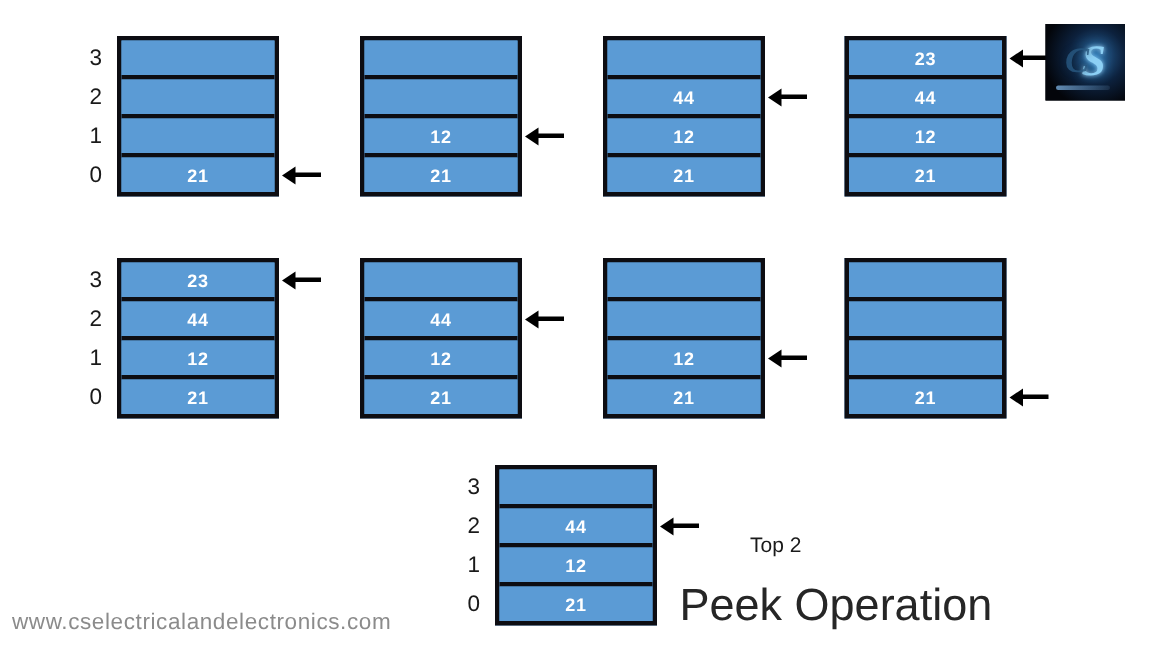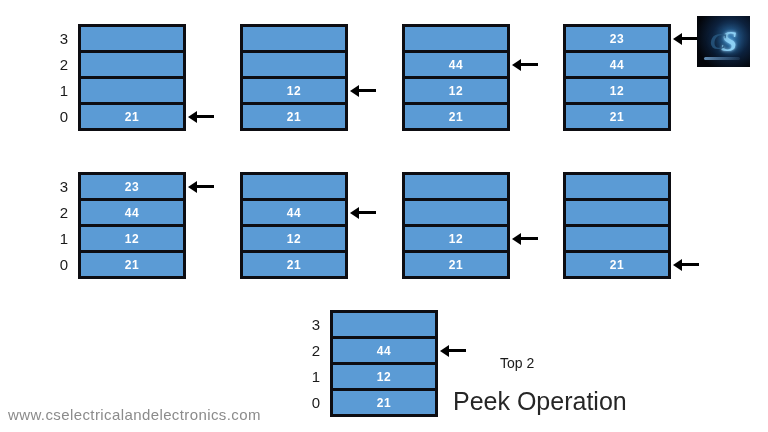--- a/index.html
+++ b/index.html
@@ -63,21 +63,21 @@
     height: 3px; background: var(--arrow);
   }
   .arrow-label {
     position: absolute;
     font-size: 14px;
     color: var(--label-text);
   }
   .op-title { position: absolute; color: var(--title-text); white-space: nowrap; }
   .title-push { left: 383px; top: 137px; transform: translateX(-50%); font-size: 21px; }
   .title-pop  { left: 386px; top: 279px; transform: translateX(-50%); font-size: 21px; }
-  .title-peek { left: 453px; top: 387px; font-size: 25px; }
+  .title-peek { left: 453px; top: 387px; font-size: 30px; }
   .site-url {
     position: absolute;
     left: 8px; top: 406px;
     font-size: 15px;
     letter-spacing: 0.4px;
     color: var(--url-text);
   }
   .logo {
     position: absolute;
     left: 697px; top: 16px;

